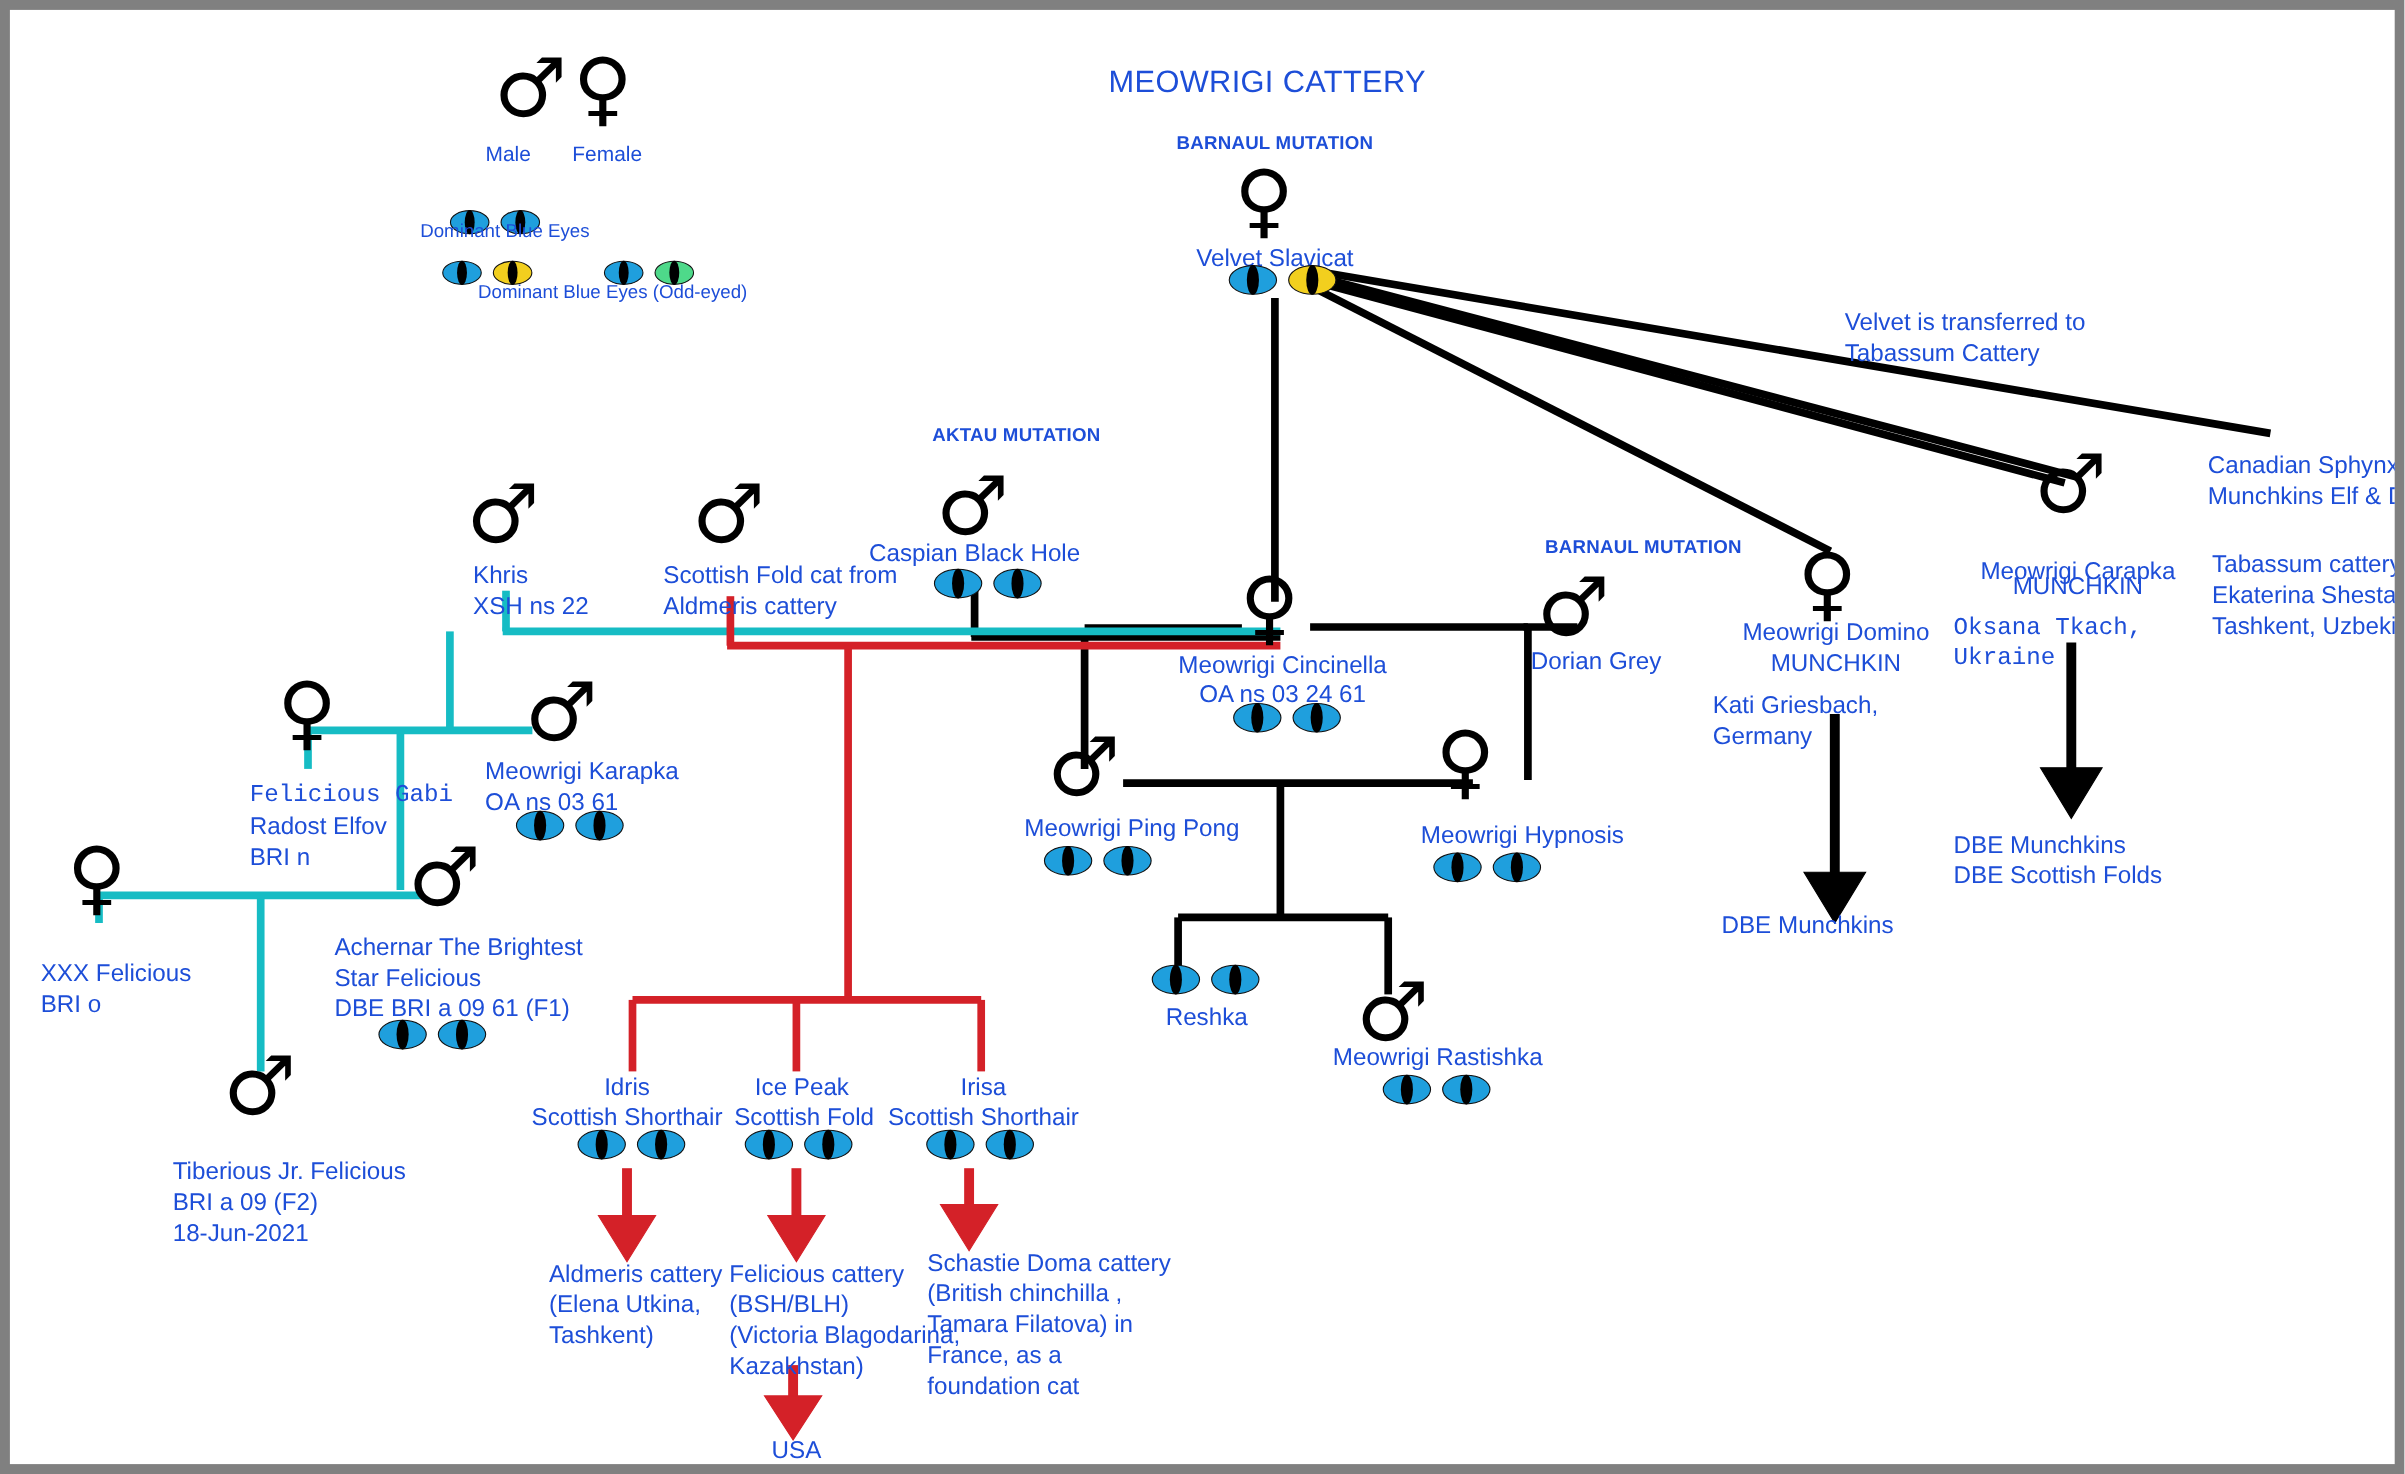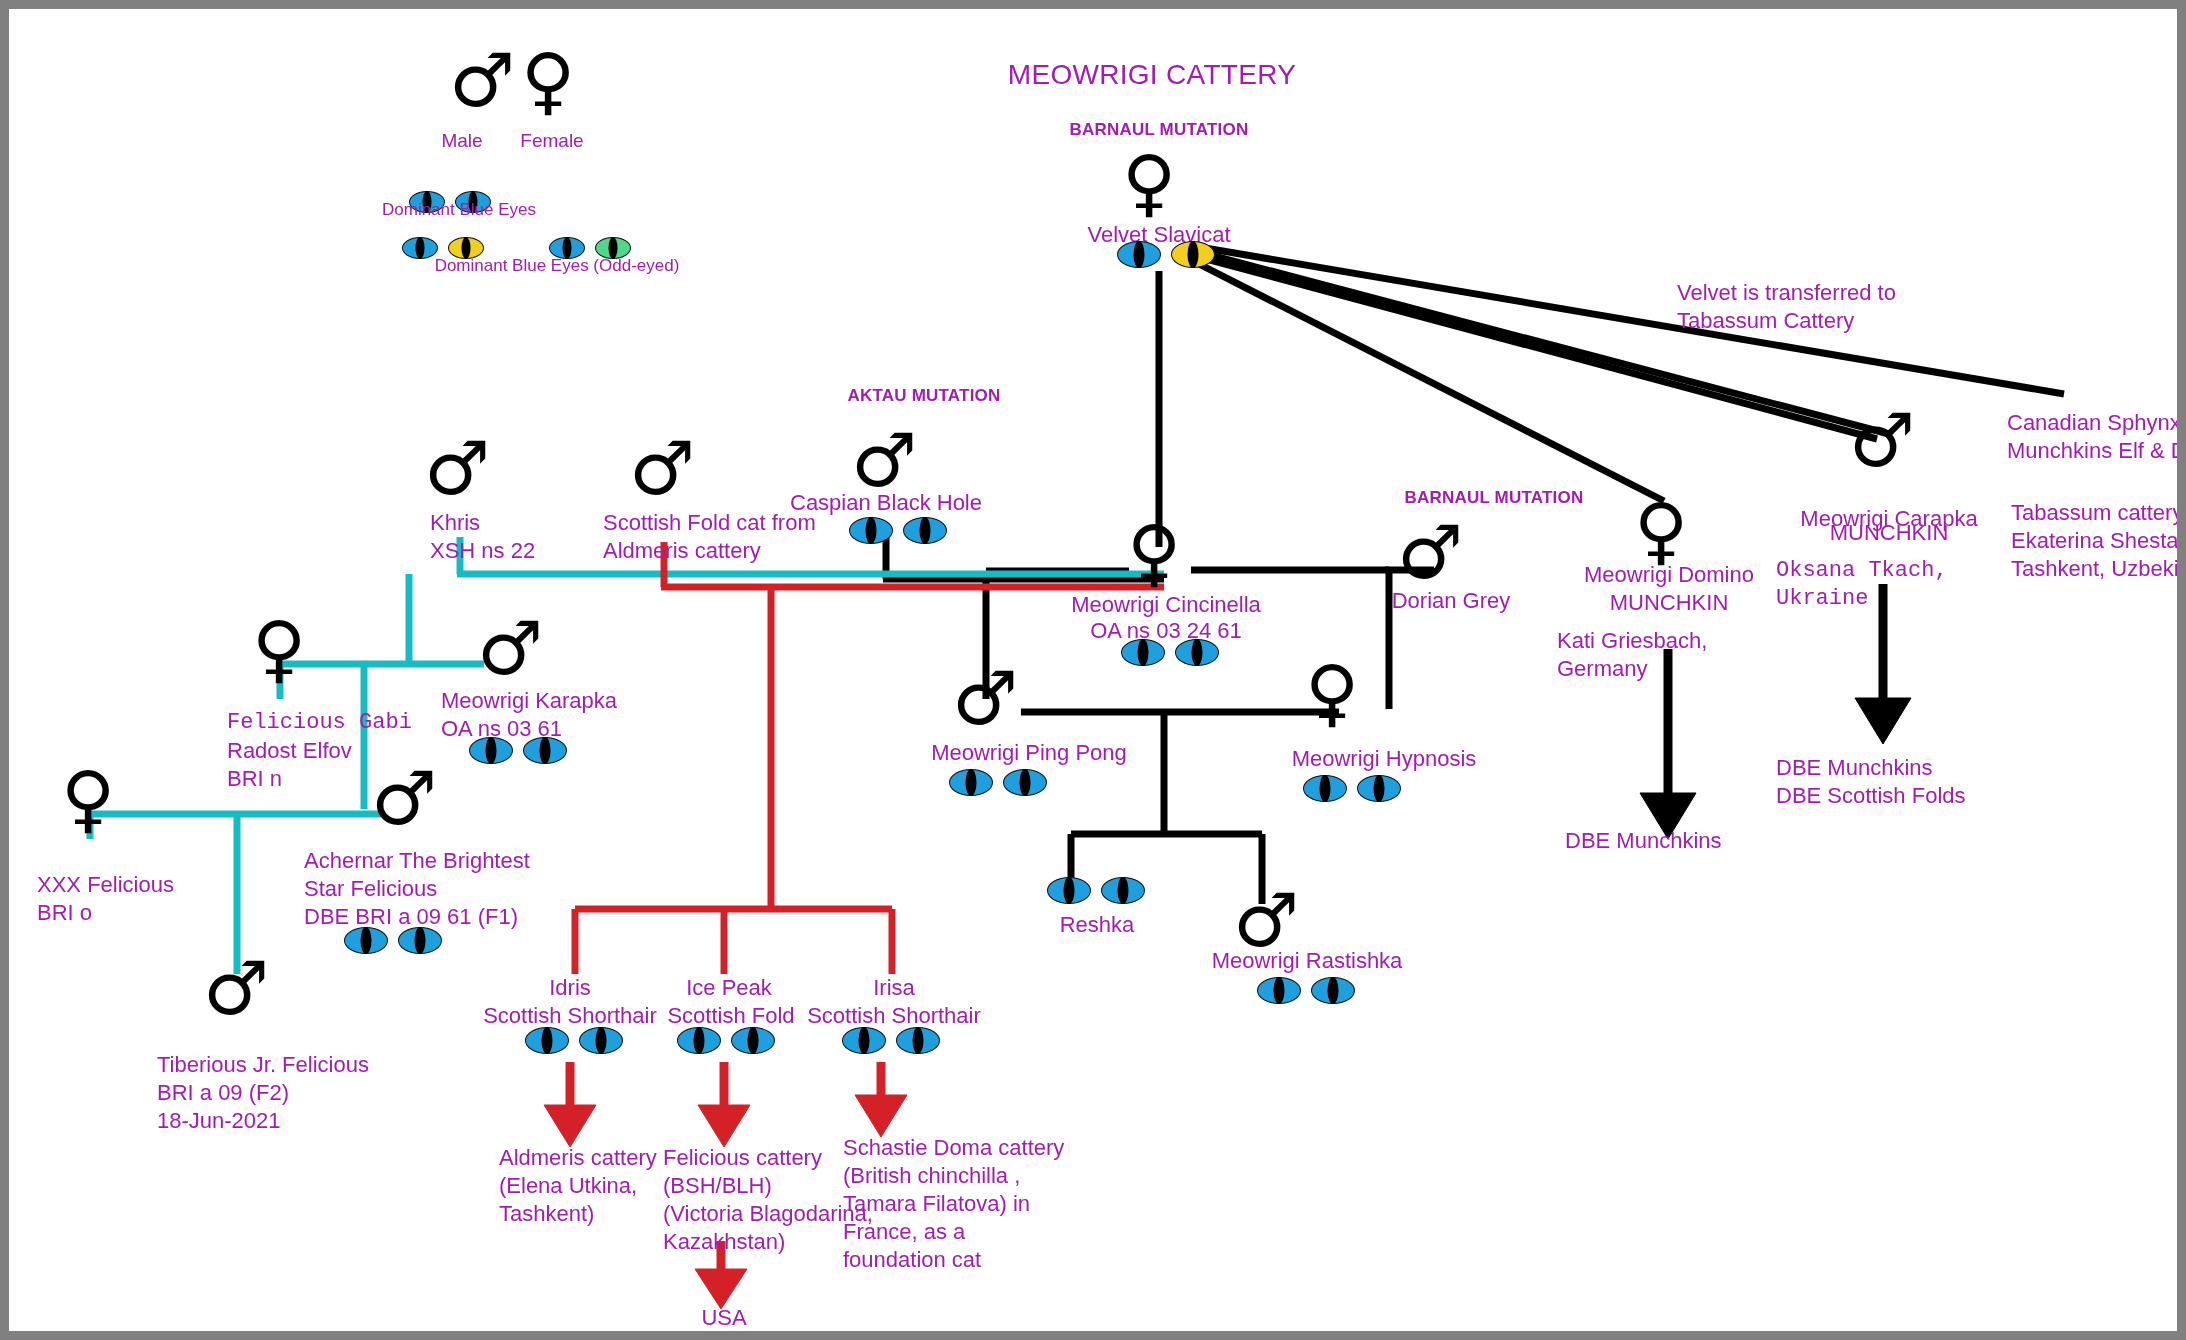--- a/index.html
+++ b/index.html
@@ -12,21 +12,21 @@
     box-sizing:border-box;
     overflow:hidden;
   }
   #svg-layer{position:absolute;left:0;top:0;width:2186px;height:1340px;pointer-events:none;}
   .node{position:absolute;}
   .sym{
     font-size:74px;line-height:0.85;color:#000;text-align:center;
     font-family:"DejaVu Sans", sans-serif;font-weight:700;
   }
   .lbl{
-    position:absolute;text-align:center;color:#a21caf;
+    position:absolute;text-align:center;color:#1d4ed8;
     font-size:22px;line-height:1.27;white-space:pre;
   }
   .lbl.w{ white-space:normal; }
   .lbl.left{text-align:left;}
   .heading{font-size:17px;font-weight:bold;letter-spacing:.2px;}
   .title{font-size:28px;font-weight:normal;letter-spacing:.3px;}
   .caption{font-size:27px;font-weight:normal;}
   .legend-txt{font-size:19px;}
   .legend-lbl{font-size:17px;}
   .eyes{position:absolute;display:flex;gap:10px;}

